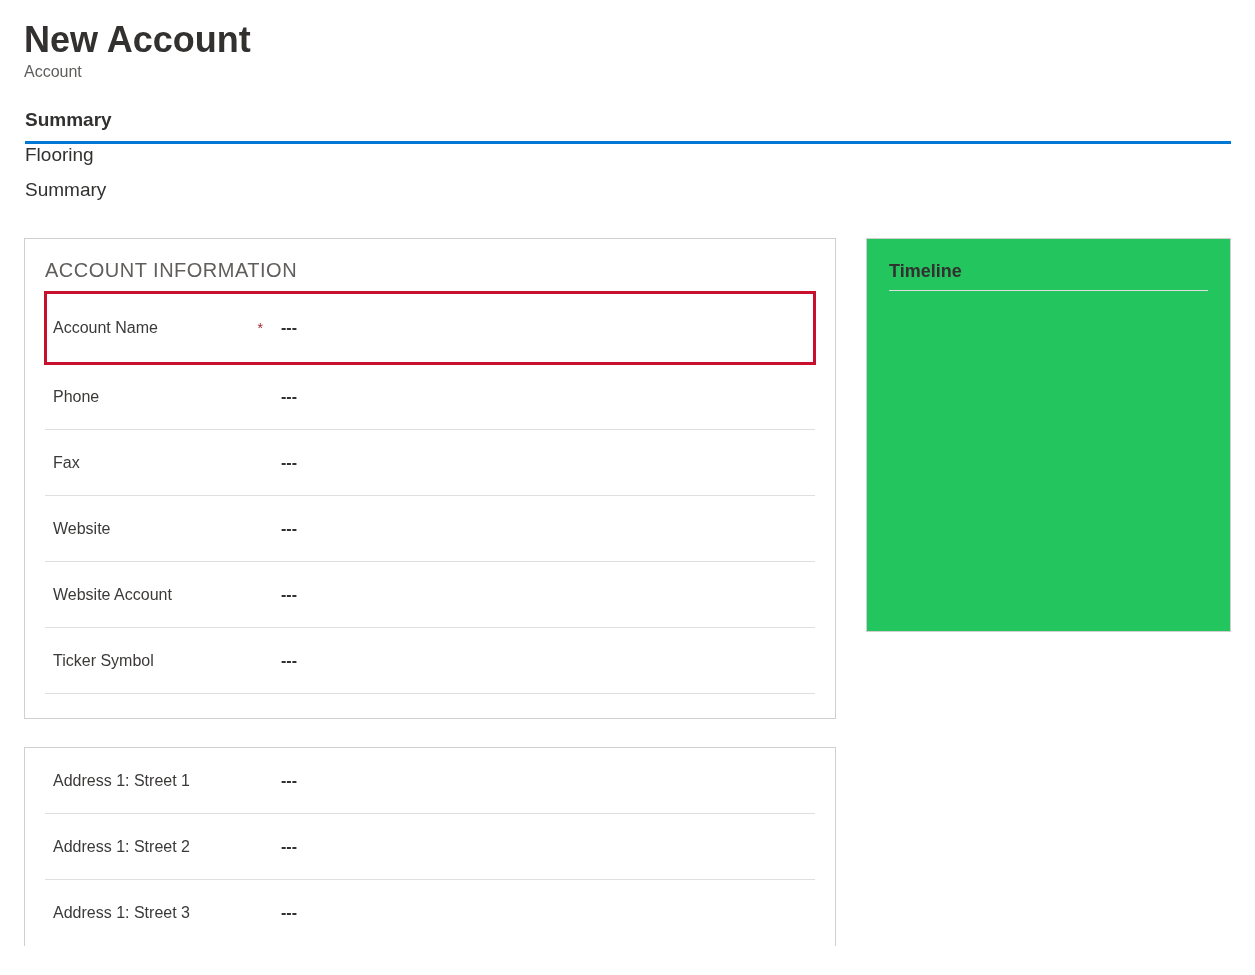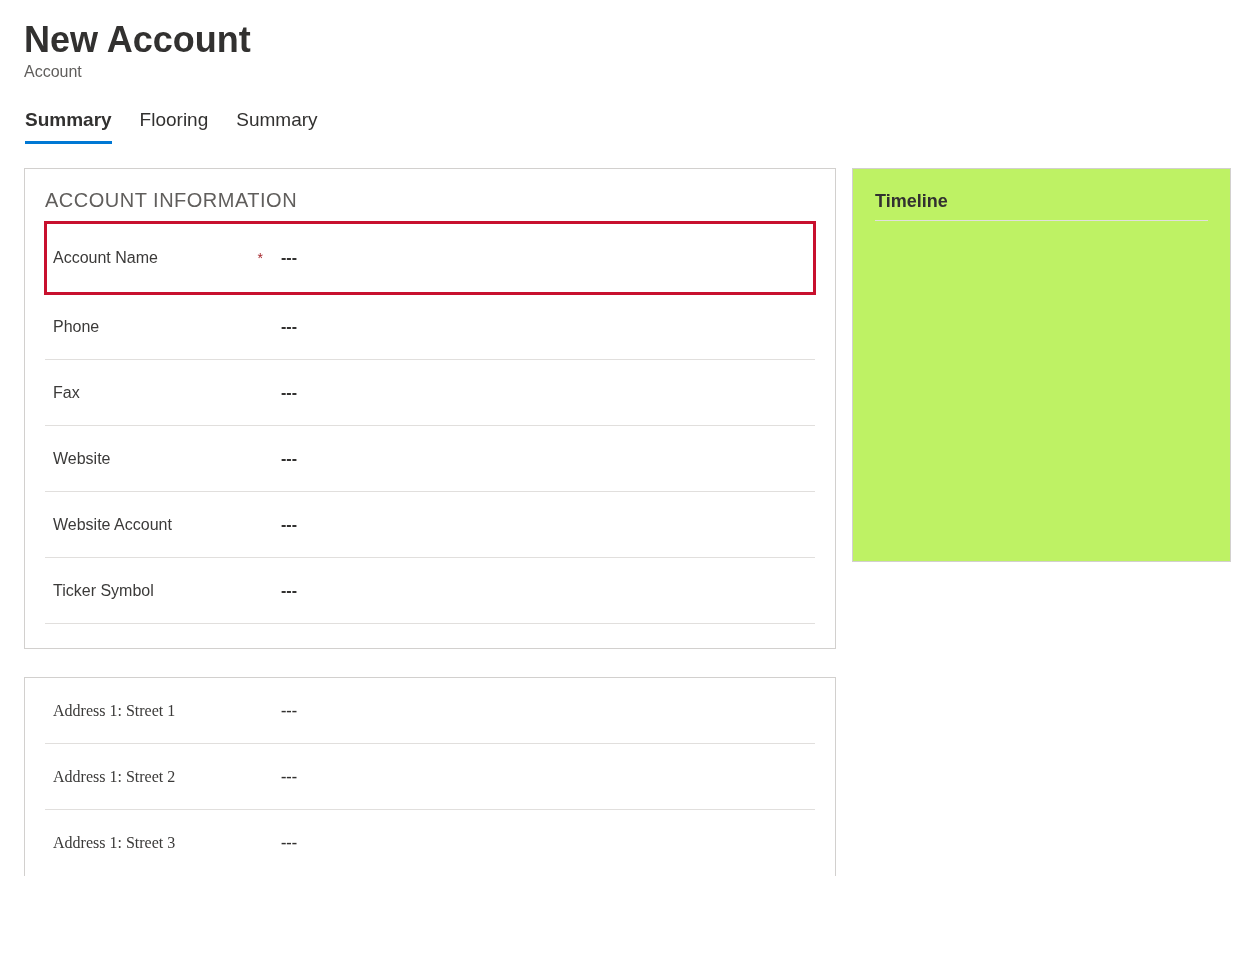--- a/index.html
+++ b/index.html
@@ -25,39 +25,39 @@
       line-height: 1.2;
     }
     .page-subtitle {
       font-size: 16px;
       color: #605e5c;
       margin-top: 2px;
       font-weight: 400;
     }
     .tabs {
       display: flex;
-      gap: 28px;
       margin-top: 28px;
       padding-left: 1px;
+      flex-direction: column;
     }
     .tab {
       font-size: 19px;
       color: #323130;
       padding-bottom: 10px;
       cursor: pointer;
       font-weight: 400;
       border-bottom: 3px solid transparent;
     }
     .tab.active {
       font-weight: 600;
       border-bottom: 3px solid #0078d4;
     }
     .content {
       display: flex;
-      gap: 16px;
+      gap: 30px;
       padding: 24px;
       align-items: flex-start;
     }
     .left-col {
       width: 812px;
       flex-shrink: 0;
     }
     .right-col {
       flex: 1;
       min-width: 0;
@@ -115,21 +115,21 @@
     .field-value {
       font-size: 16px;
       color: #323130;
       font-weight: 600;
       padding-left: 8px;
       flex: 1;
       cursor: text;
     }
     .timeline-card {
       border: 1px solid #d2d0ce;
-      background: #bef264;
+      background: #22c55e;
       padding: 22px 22px 10px 22px;
       height: 394px;
       width: 100%;
     }
     .timeline-title {
       font-size: 18px;
       font-weight: 600;
       color: #323130;
       padding-bottom: 8px;
       border-bottom: 1px solid #e1dfdd;
@@ -196,21 +196,21 @@
           <div class="field-label-wrap">
             <span class="field-label">Ticker Symbol</span>
           </div>
           <div class="field-value">---</div>
         </div>
 
       </div>
     </div>
 
     <div class="section-card" style="margin-bottom:0; border-bottom:none;">
-      <div class="fields" style="padding-bottom:0;font-family:Liberation Serif, serif;">
+      <div class="fields" style="padding-bottom:0;">
 
         <div class="field-row">
           <div class="field-label-wrap">
             <span class="field-label">Address 1: Street 1</span>
           </div>
           <div class="field-value">---</div>
         </div>
 
         <div class="field-row">
           <div class="field-label-wrap">

